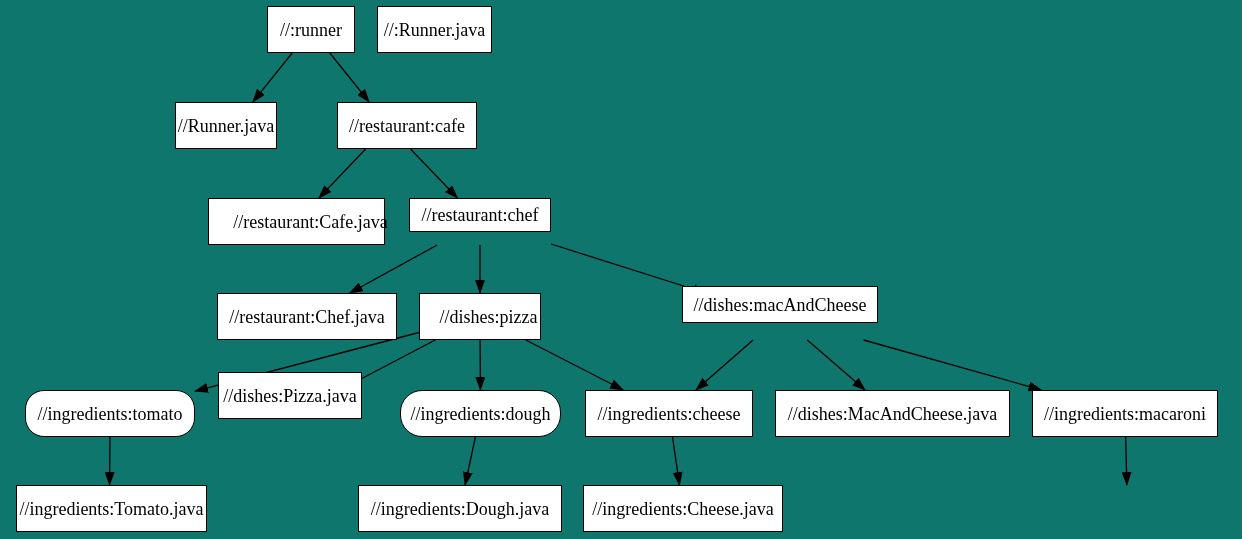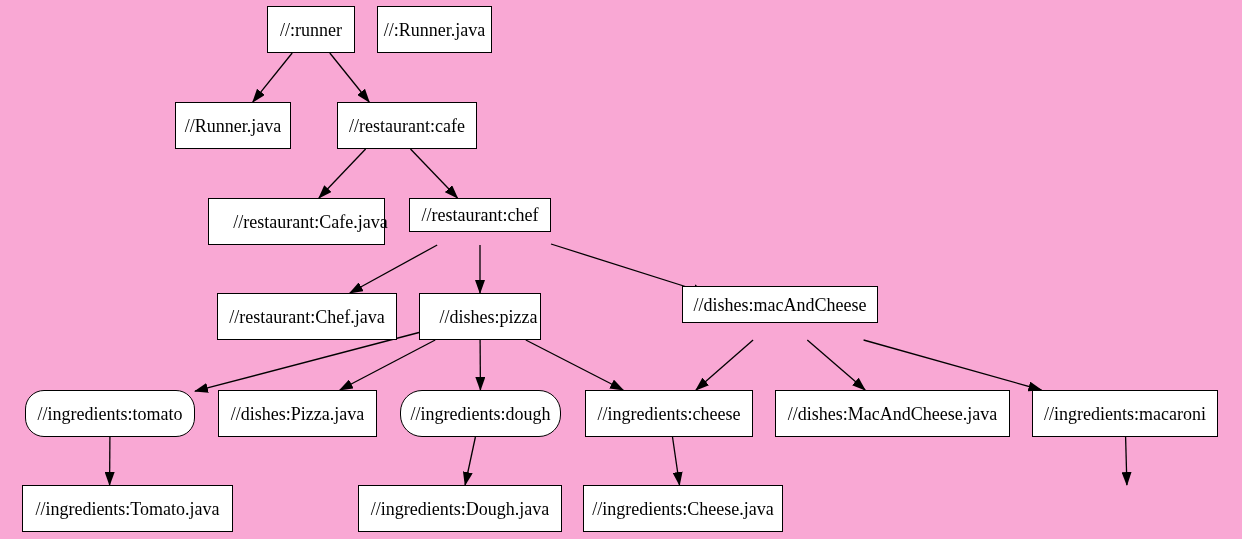--- a/index.html
+++ b/index.html
@@ -1,20 +1,20 @@
 <!DOCTYPE html>
 <html><head>
 <meta charset="utf-8">
 <style>
   html, body { margin: 0; padding: 0; background: #ffffff; }
   #graph-canvas {
     position: relative;
     width: 1242px;
     height: 539px;
-    background: #f9a8d4;
+    background: #0f766e;
     font-family: "Liberation Serif", "DejaVu Serif", serif;
     overflow: hidden;
     text-decoration: underline;
   }
   #edge-layer {
     position: absolute;
     left: 0; top: 0;
     width: 1242px; height: 539px;
   }
   .node {
@@ -63,21 +63,21 @@
         <line x1="1125.6" y1="437.0" x2="1126.9" y2="485.0" stroke="#000000" stroke-width="1.3" marker-end="url(#arrowhead)"></line>
       </g>
   </svg>
 
 <div class="node" style="left: 267px; top: 6px; width: 88px; height: 47px;">
       <span>//:runner</span>
     </div>
     <div class="node" style="left: 377px; top: 6px; width: 115px; height: 47px;">
       <span>//:Runner.java</span>
     </div>
-    <div class="node" style="left: 175px; top: 102px; width: 116px; height: 47px;">
+    <div class="node" style="left: 175px; top: 102px; width: 102px; height: 47px;">
       <span>//Runner.java</span>
     </div>
     <div class="node" style="left: 318px; top: 102px; width: 140px; height: 47px; margin-left: 19px;">
       <span>//restaurant:cafe</span>
     </div>
     <div class="node" style="left: 208px; top: 198px; width: 177px; height: 47px; padding-left: 28px;">
       <span>//restaurant:Cafe.java</span>
     </div>
     <div class="node" style="left: 409px; top: 198px; width: 142px; height: 34px;">
       <span>//restaurant:chef</span>
@@ -87,36 +87,36 @@
     </div>
     <div class="node" style="left: 419px; top: 293px; width: 122px; height: 47px; padding-left: 17px;">
       <span>//dishes:pizza</span>
     </div>
     <div class="node" style="left: 682px; top: 286px; width: 196px; height: 37px;">
       <span>//dishes:macAndCheese</span>
     </div>
     <div class="node" style="left: 25px; top: 390px; width: 170px; height: 47px; border-radius: 19px;">
       <span>//ingredients:tomato</span>
     </div>
-    <div class="node" style="left: 218px; top: 390px; width: 159px; height: 47px; align-items: center;">
+    <div class="node" style="left: 218px; top: 372px; width: 144px; height: 47px; align-items: center;">
       <span>//dishes:Pizza.java</span>
     </div>
     <div class="node" style="left: 400px; top: 390px; width: 161px; height: 47px; border-radius: 22px;">
       <span>//ingredients:dough</span>
     </div>
     <div class="node" style="left: 585px; top: 390px; width: 168px; height: 47px;">
       <span>//ingredients:cheese</span>
     </div>
     <div class="node" style="left: 775px; top: 390px; width: 235px; height: 47px;">
       <span>//dishes:MacAndCheese.java</span>
     </div>
     <div class="node" style="left: 1032px; top: 390px; width: 186px; height: 47px;">
       <span>//ingredients:macaroni</span>
     </div>
-    <div class="node" style="left: 22px; top: 485px; width: 211px; height: 47px;">
+    <div class="node" style="left: 16px; top: 485px; width: 191px; height: 47px;">
       <span>//ingredients:Tomato.java</span>
     </div>
     <div class="node" style="left: 358px; top: 485px; width: 204px; height: 47px;">
       <span>//ingredients:Dough.java</span>
     </div>
     <div class="node" style="left: 583px; top: 485px; width: 200px; height: 47px;">
       <span>//ingredients:Cheese.java</span>
     </div>
   </div>
 

